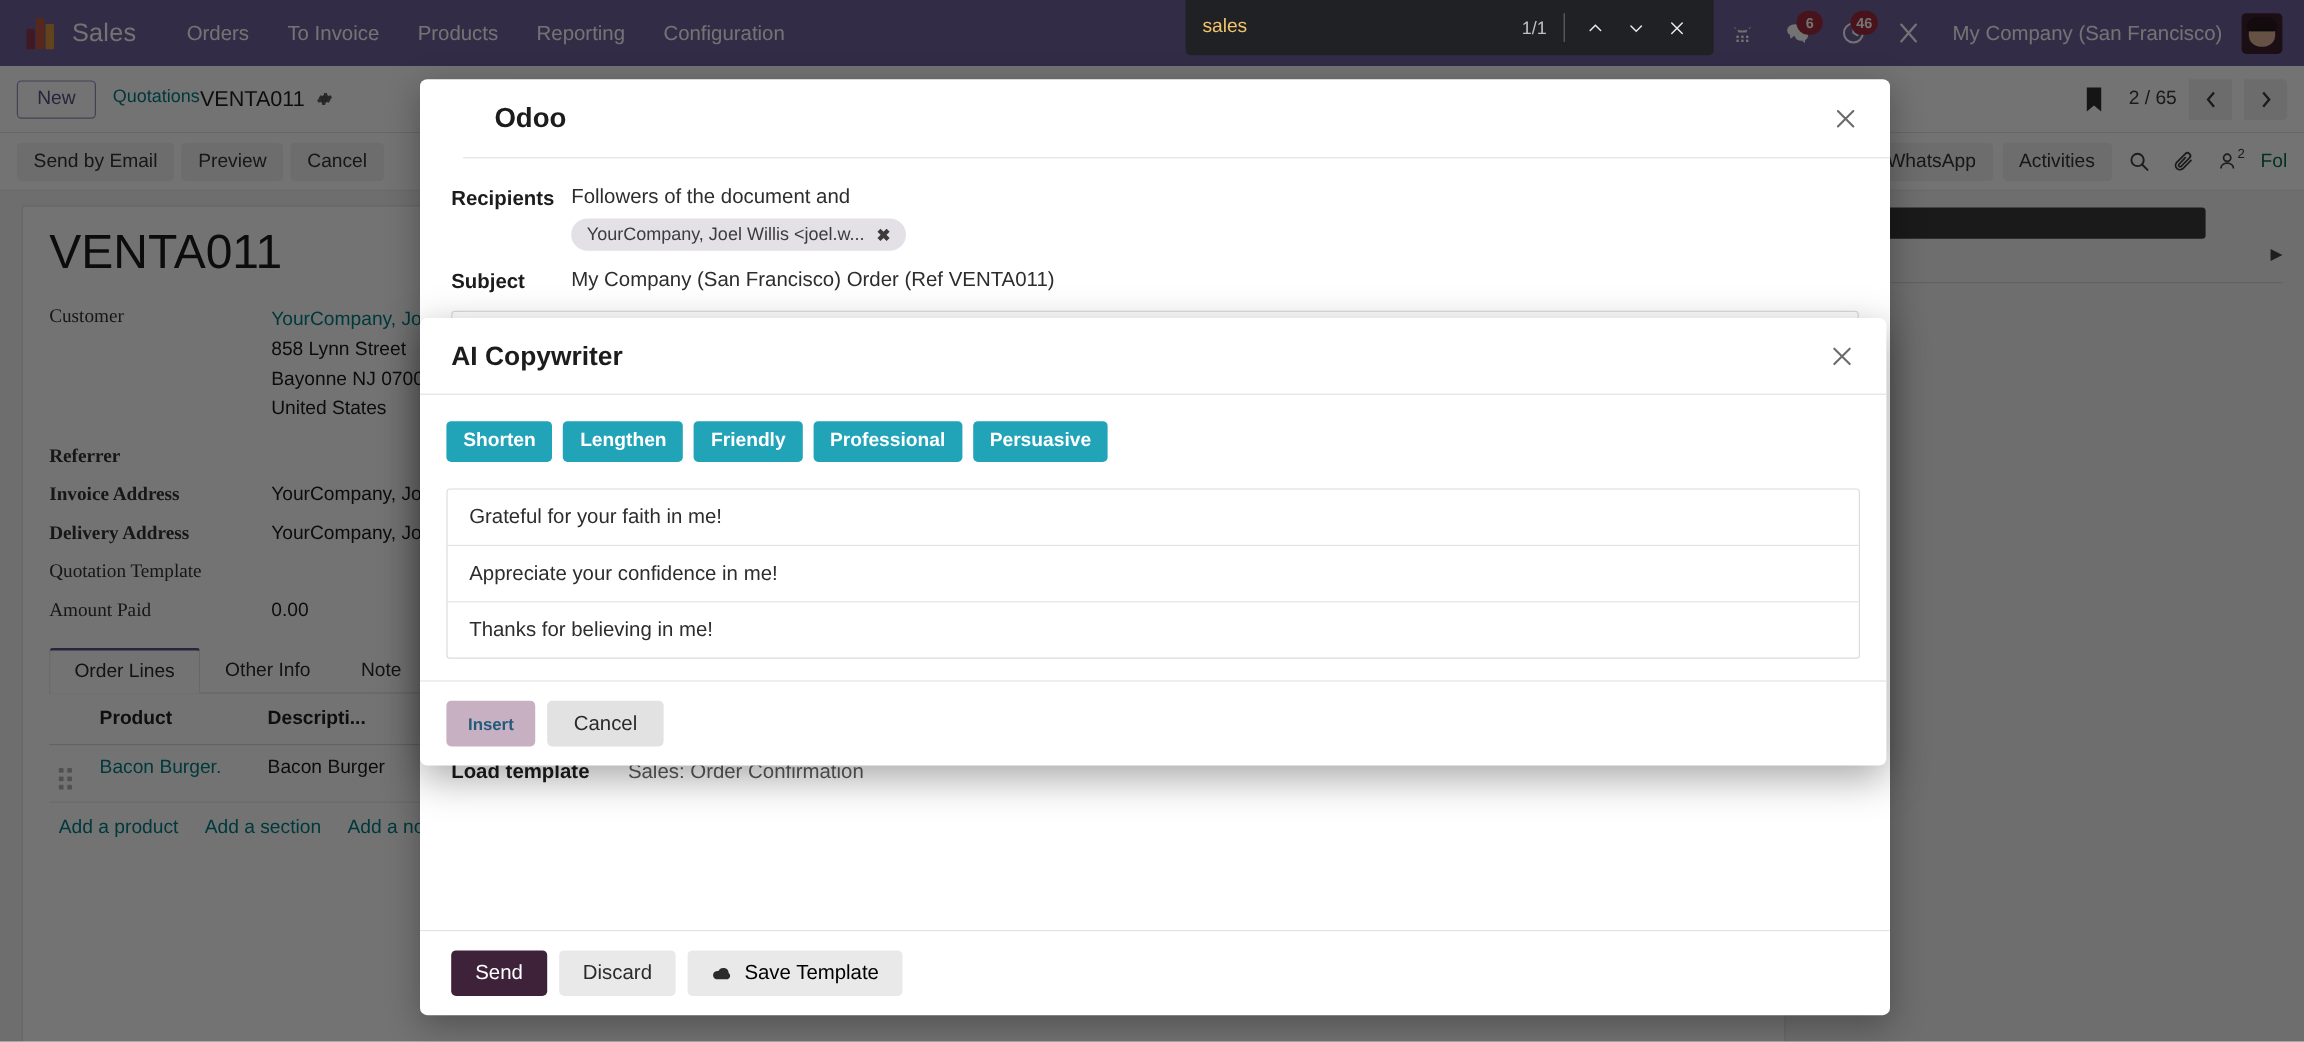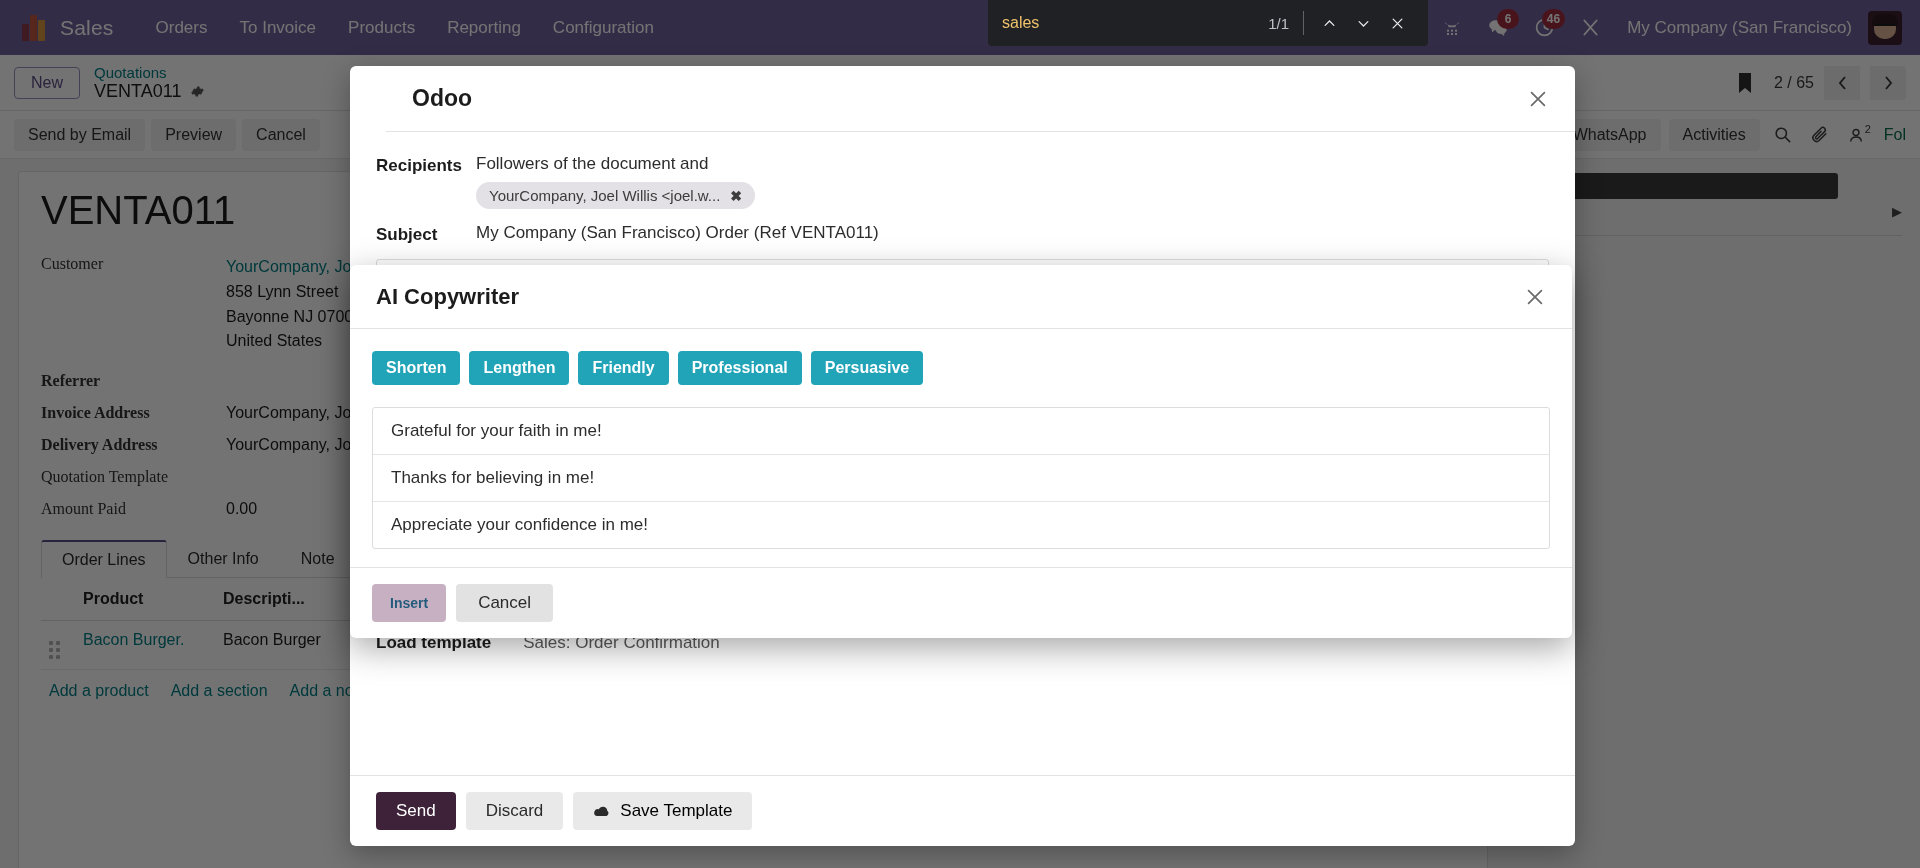--- a/index.html
+++ b/index.html
@@ -56,21 +56,21 @@
   
   .control-panel {
     position: absolute; top: 55px; left: 0; right: 0; height: 56px;
     background: #ffffff; border-bottom: 1px solid #dee2e6;
     display: flex; align-items: center; padding: 0 14px;
   }
   .btn-new {
     border: 1px solid #9a8fbd; color: #5c4f87; background: #fff;
     font-size: 16px; padding: 6px 16px; border-radius: 4px; cursor: pointer; margin-right: 14px;
   }
-  .breadcrumb-wrap { display: flex; flex-direction: column; line-height: 1.15; }
+  .breadcrumb-wrap { display: flex; flex-direction: row; line-height: 1.15; }
   .bc-parent { color: #017e84; font-size: 15px; cursor: pointer; }
   .bc-current { font-size: 18px; color: #1f1f1f; display: flex; align-items: center; gap: 9px; }
   .gear-icon { font-size: 14px; color: #4d4d4d; cursor: pointer; }
   .cp-spacer { flex: 1; }
   .pager { display: flex; align-items: center; gap: 10px; }
   .bookmark-icon { font-size: 20px; color: #3a3a3a; cursor: pointer; margin-right: 10px; }
   .pager-text { font-size: 16px; color: #3a3a3a; }
   .pager-btn {
     width: 36px; height: 34px; display: flex; align-items: center; justify-content: center;
     background: #f0f0f0; cursor: pointer; color: #3a3a3a; font-size: 18px;
@@ -524,22 +524,22 @@
   <div class="ai-body">
     <div class="tone-row">
       <button class="tone-btn">Shorten</button>
       <button class="tone-btn">Lengthen</button>
       <button class="tone-btn">Friendly</button>
       <button class="tone-btn">Professional</button>
       <button class="tone-btn">Persuasive</button>
     </div>
     <div class="suggestions">
       <div class="suggestion">Grateful for your faith in me!</div>
+      <div class="suggestion">Appreciate your confidence in me!</div>
       <div class="suggestion">Thanks for believing in me!</div>
-      <div class="suggestion">Appreciate your confidence in me!</div>
     </div>
   </div>
   <div class="ai-footer">
     <button class="btn-insert">Insert</button>
     <button class="btn-cancel">Cancel</button>
   </div>
 </div>
 
 <div class="find-bar">
   <input class="find-input" value="sales" style="">

